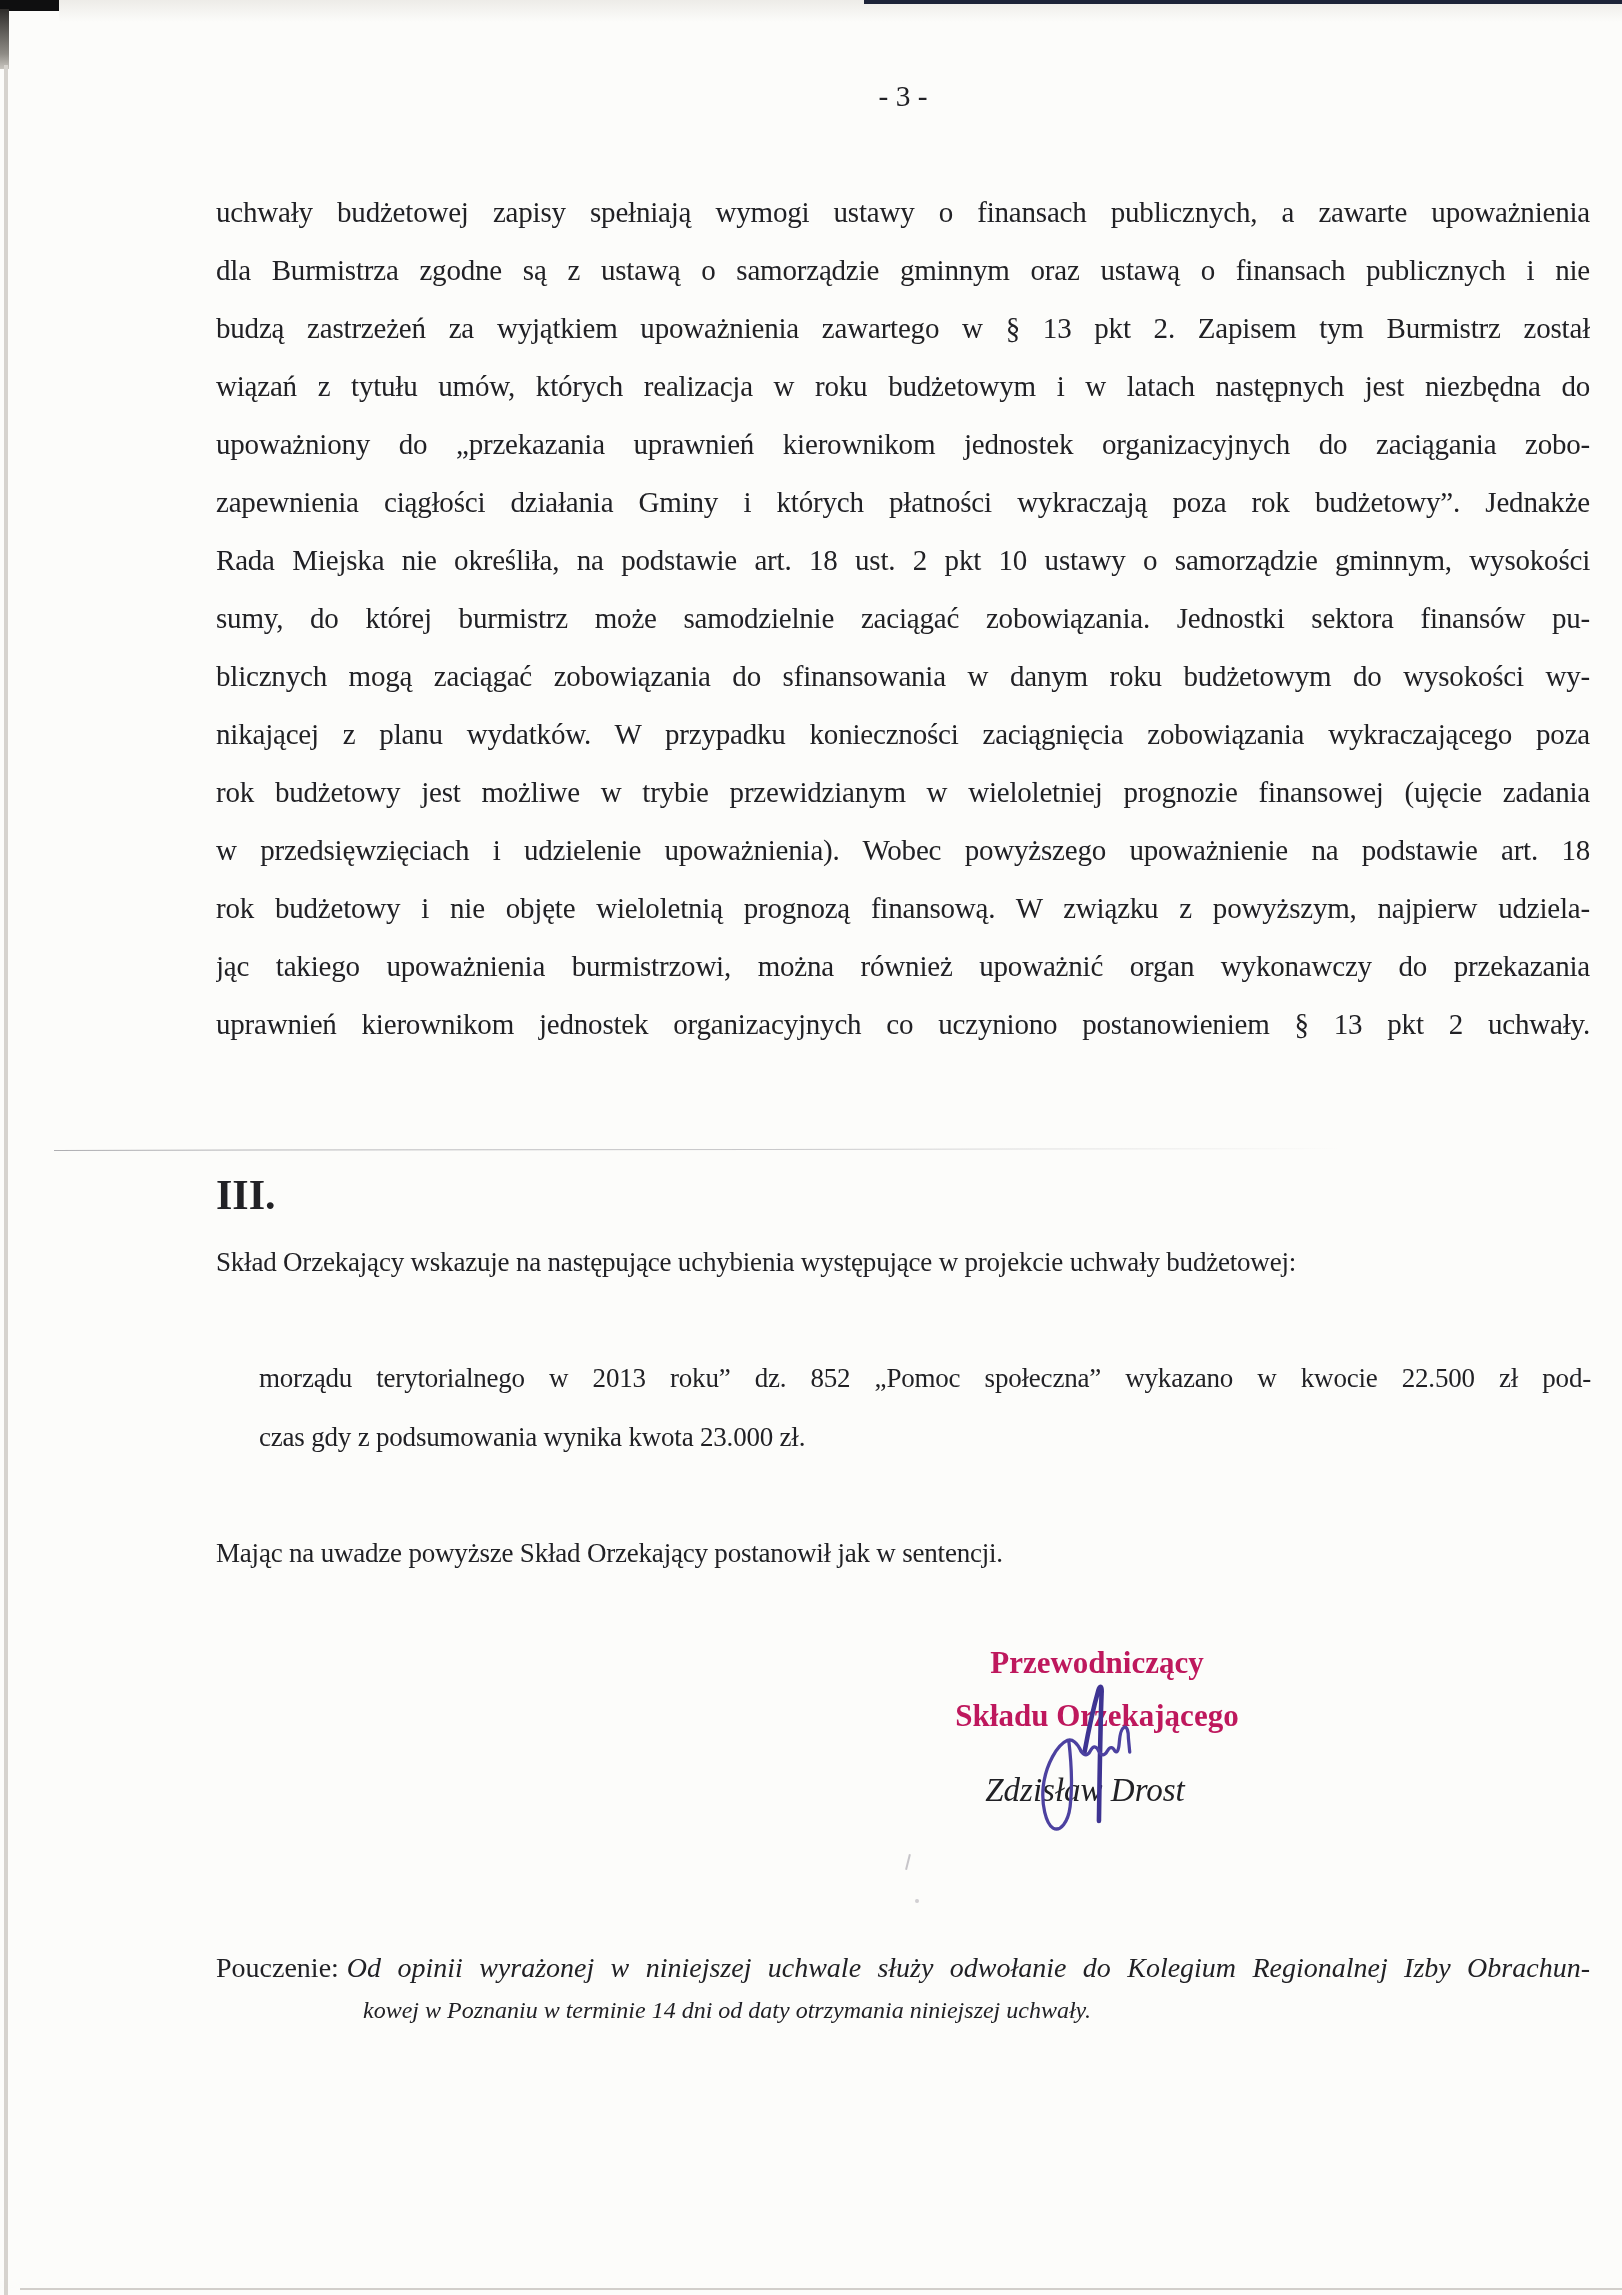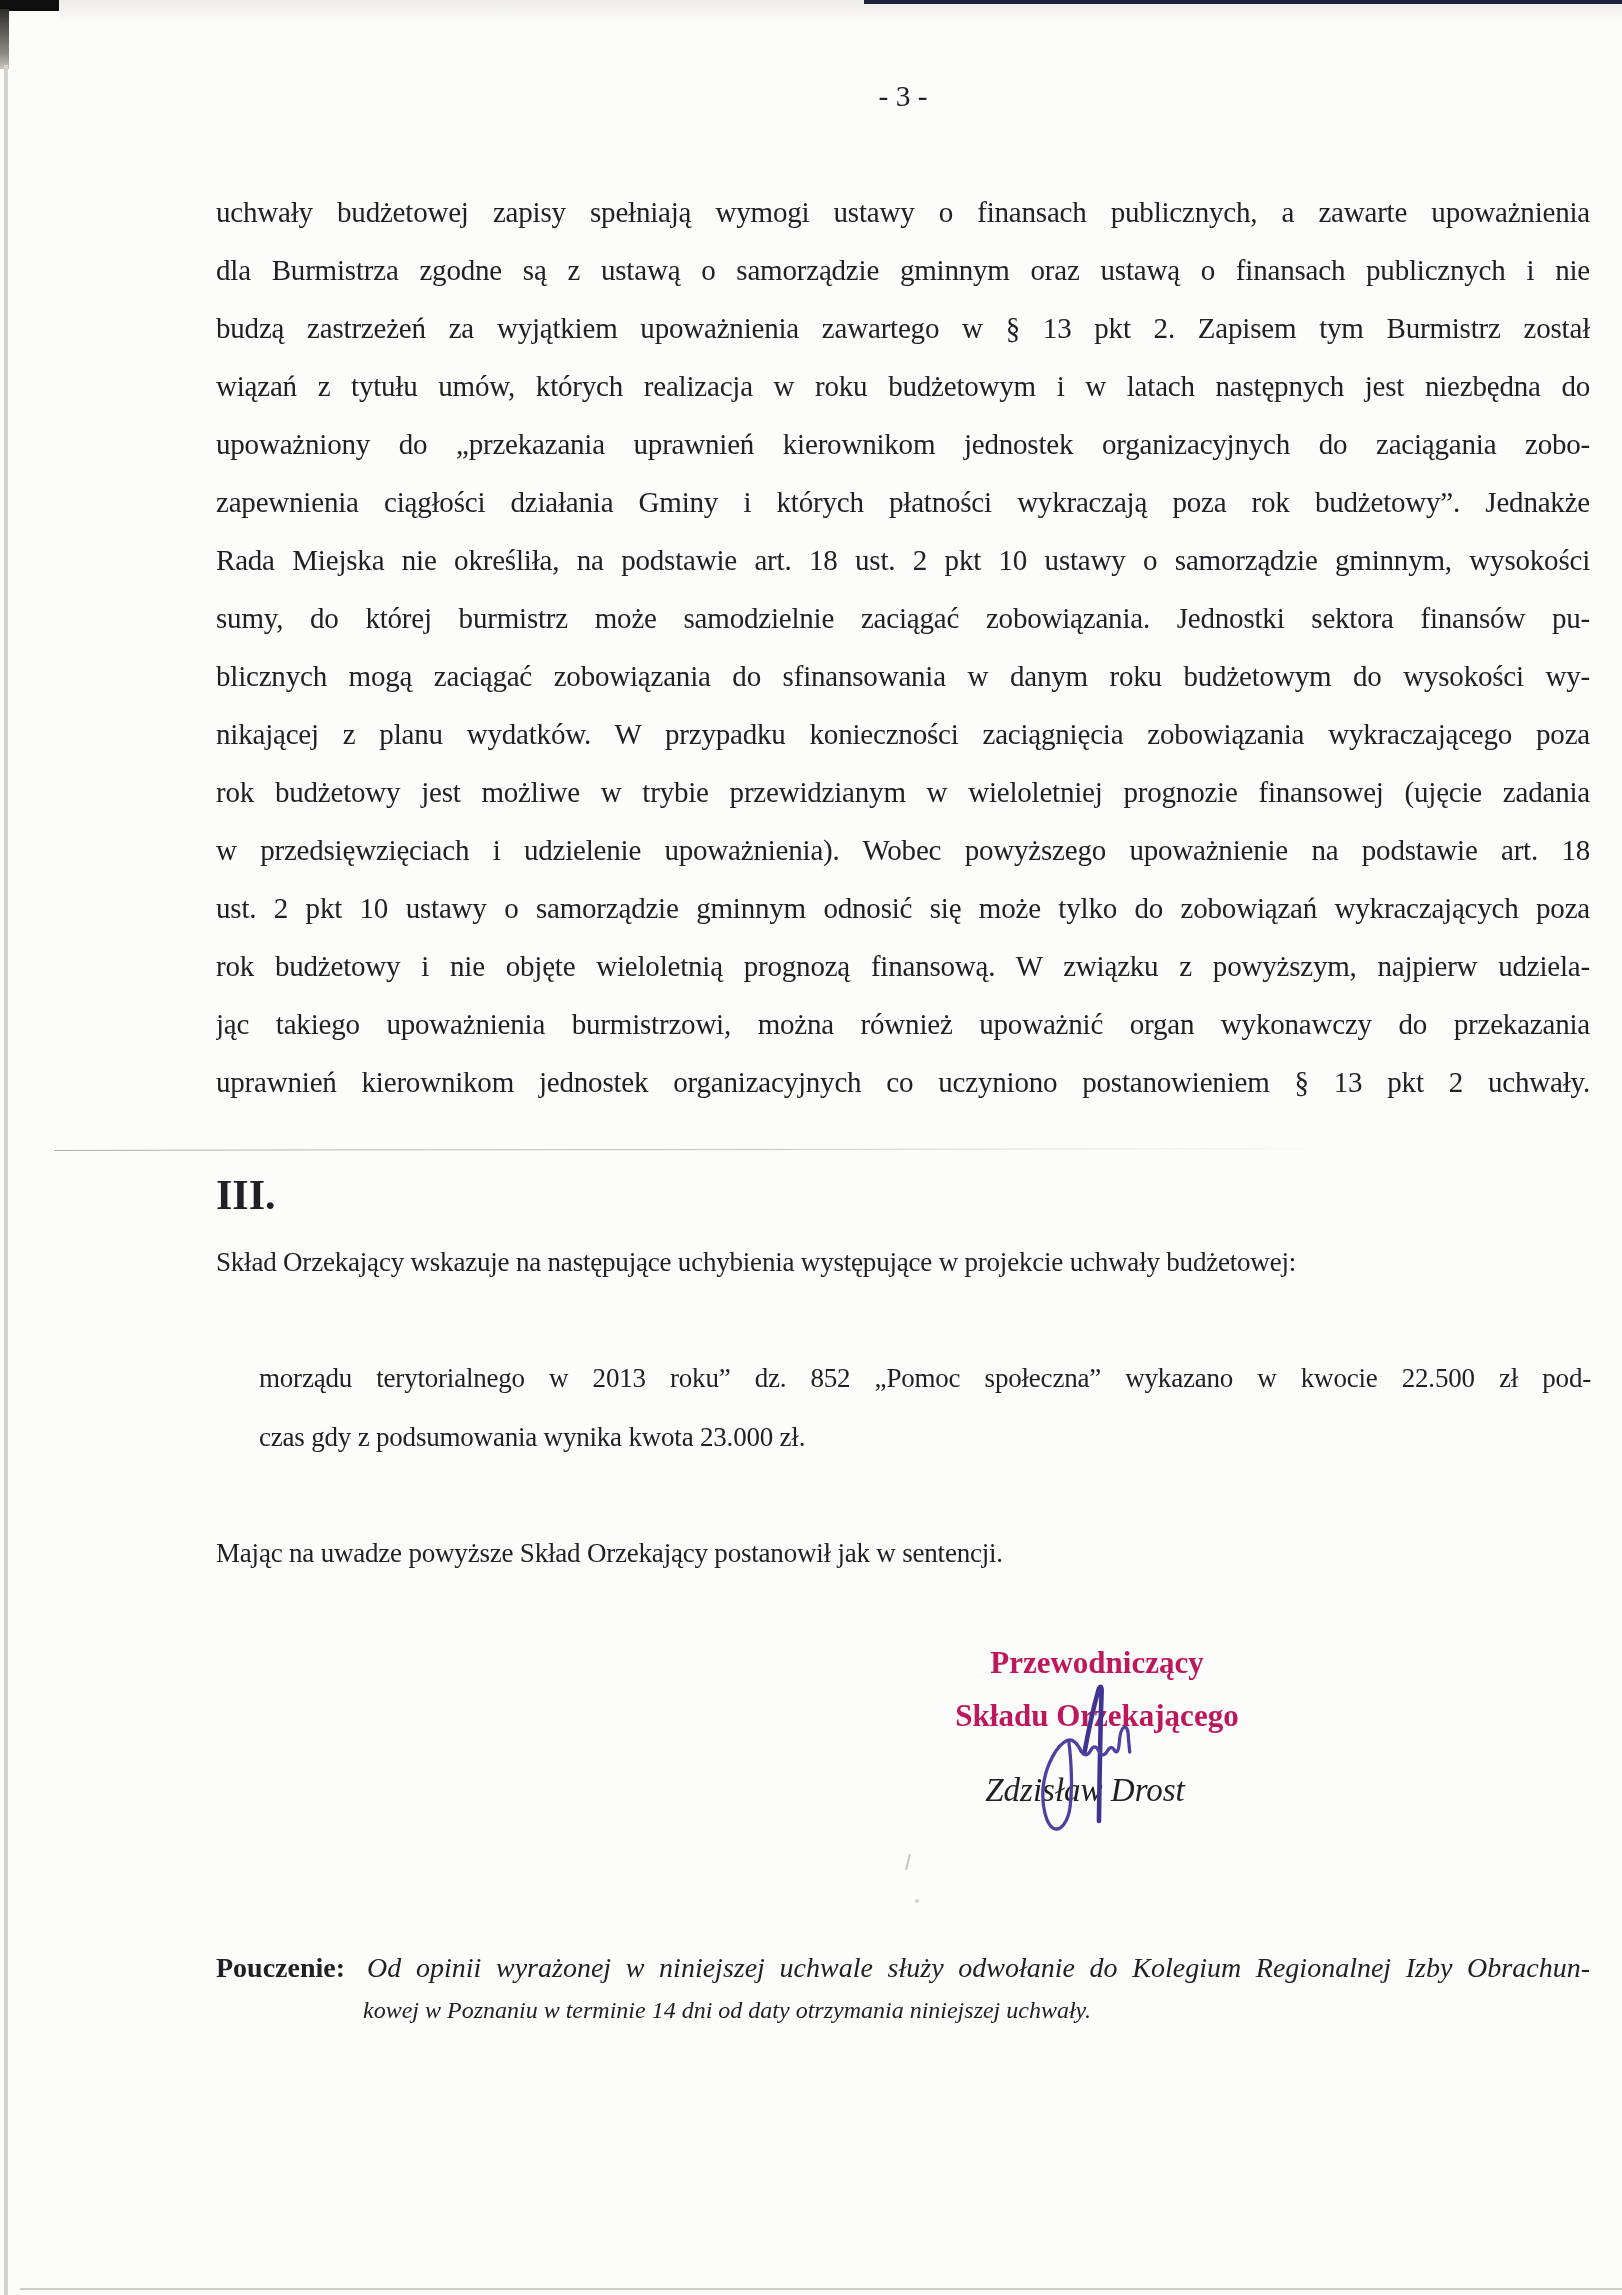--- a/index.html
+++ b/index.html
@@ -49,21 +49,21 @@
   .sig-name{position:absolute;left:797px;width:576px;text-align:center;
     font-size:33px;font-style:italic;line-height:38px;}
   .sig-svg{position:absolute;left:1021px;top:1678px;width:131px;height:164px;z-index:5;}
 
   
   .pz{position:absolute;left:216px;width:1374px;top:1946px;}
   .pz-l1{height:43px;line-height:43px;font-size:28px;font-style:italic;
     text-align:justify;text-align-last:justify;overflow:hidden;}
   .pz-l2{height:43px;line-height:43px;font-size:24px;font-style:italic;
     padding-left:147px;overflow:hidden;}
-  .pz-label{font-style:normal;font-weight:700;margin-right:22px;}
+  .pz-label{font-style:normal;font-weight:400;margin-right:8px;}
 </style>
 </head>
 <body>
 
 <div class="page">
 
   <div class="top-haze"></div>
   <div class="corner-black"></div>
   <div class="corner-strip"></div>
   <div class="top-navy" style="left:864px;right:0;"></div>
@@ -81,21 +81,20 @@
     <div class="pline jl">budzą zastrzeżeń za wyjątkiem upoważnienia zawartego w § 13 pkt 2. Zapisem tym Burmistrz został</div>
     <div class="pline jl">wiązań z tytułu umów, których realizacja w roku budżetowym i w latach następnych jest niezbędna do</div>
     <div class="pline jl">upoważniony do „przekazania uprawnień kierownikom jednostek organizacyjnych do zaciągania zobo-</div>
     <div class="pline jl">zapewnienia ciągłości działania Gminy i których płatności wykraczają poza rok budżetowy”. Jednakże</div>
     <div class="pline jl">Rada Miejska nie określiła, na podstawie art. 18 ust. 2 pkt 10 ustawy o samorządzie gminnym, wysokości</div>
     <div class="pline jl">sumy, do której burmistrz może samodzielnie zaciągać zobowiązania. Jednostki sektora finansów pu-</div>
     <div class="pline jl">blicznych mogą zaciągać zobowiązania do sfinansowania w danym roku budżetowym do wysokości wy-</div>
     <div class="pline jl">nikającej z planu wydatków. W przypadku konieczności zaciągnięcia zobowiązania wykraczającego poza</div>
     <div class="pline jl">rok budżetowy jest możliwe w trybie przewidzianym w wieloletniej prognozie finansowej (ujęcie zadania</div>
     <div class="pline jl">w przedsięwzięciach i udzielenie upoważnienia). Wobec powyższego upoważnienie na podstawie art. 18</div>
-    <div class="pline jl">ust. 2 pkt 10 ustawy o samorządzie gminnym odnosić się może tylko do zobowiązań wykraczających poza</div>
     <div class="pline jl">rok budżetowy i nie objęte wieloletnią prognozą finansową. W związku z powyższym, najpierw udziela-</div>
     <div class="pline jl">jąc takiego upoważnienia burmistrzowi, można również upoważnić organ wykonawczy do przekazania</div>
     <div class="pline jl">uprawnień kierownikom jednostek organizacyjnych co uczyniono postanowieniem § 13 pkt 2 uchwały.</div>
   </div>
 
   <div class="h3" style="top:1178px;">III.</div>
 
   <div class="abs-line" style="top:1233px;">Skład Orzekający wskazuje na następujące uchybienia występujące w projekcie uchwały budżetowej:</div>
 
   <div class="abs-line jl hang" style="top:1349px;">morządu terytorialnego w 2013 roku” dz. 852 „Pomoc społeczna” wykazano w kwocie 22.500 zł pod-</div>

